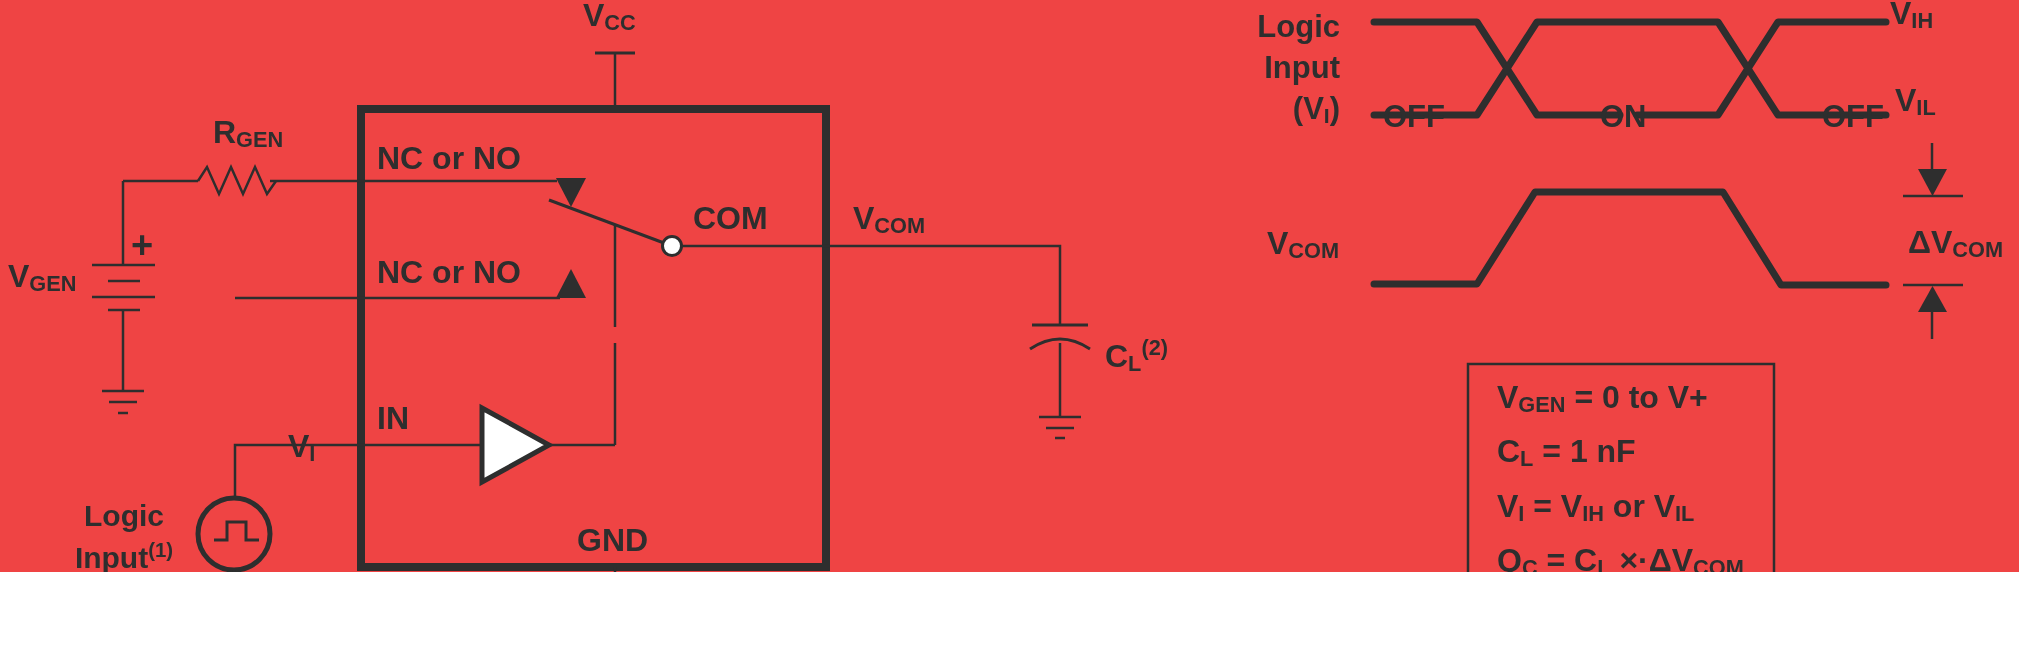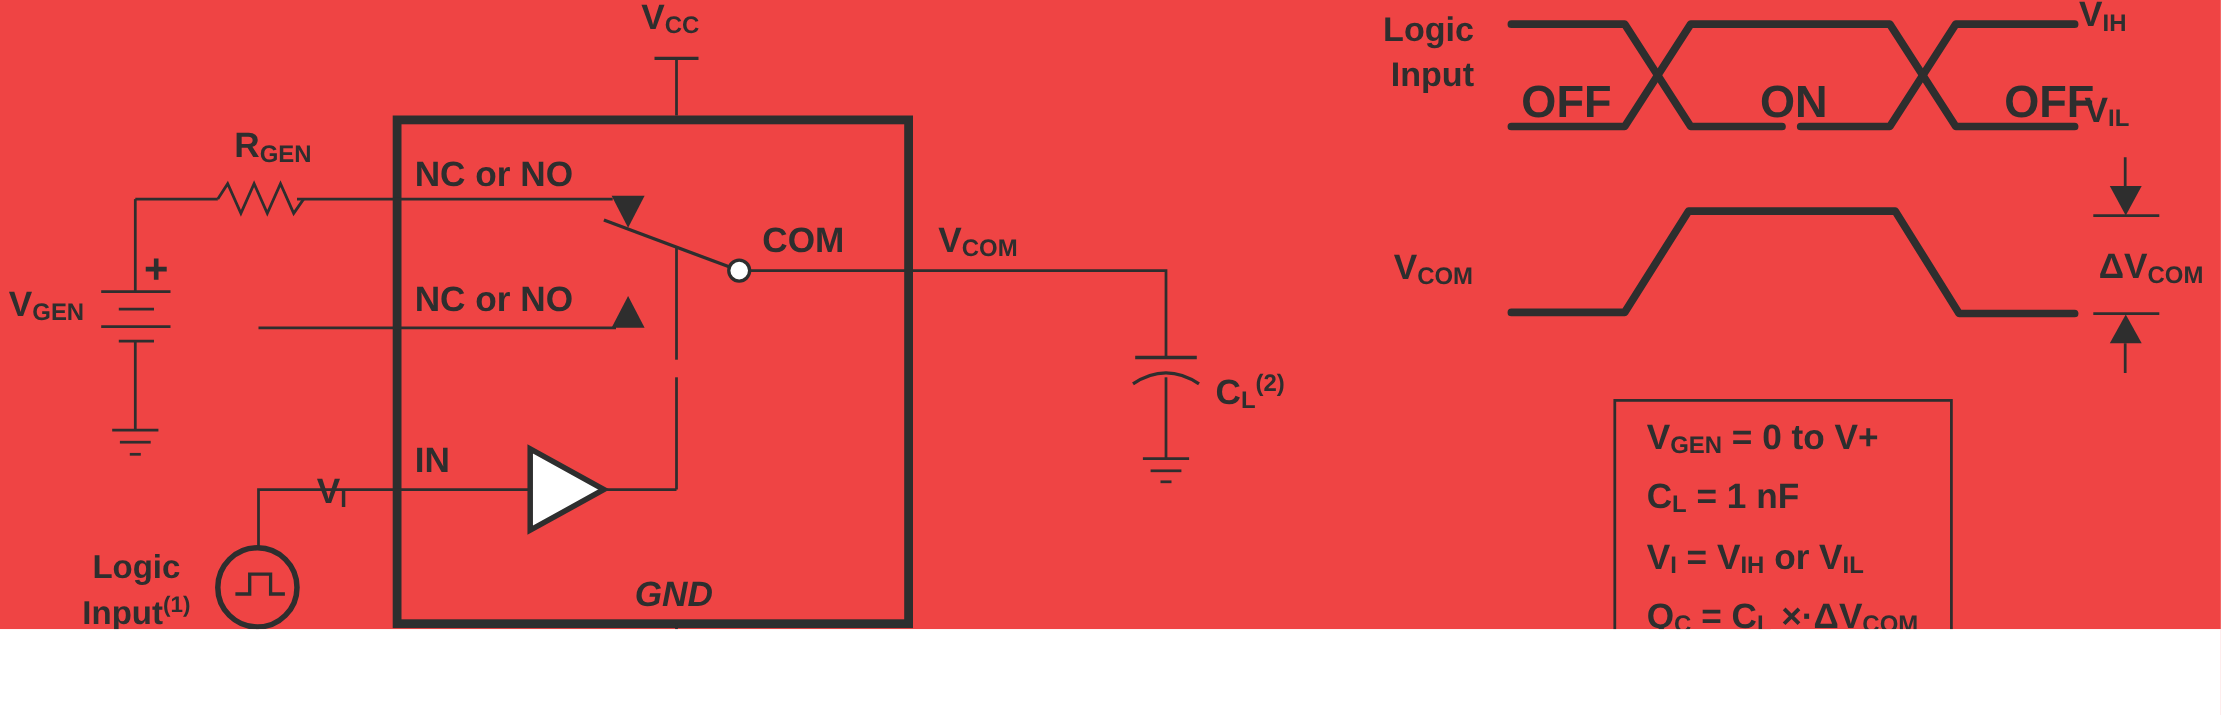--- a/index.html
+++ b/index.html
@@ -12,21 +12,21 @@
   }
   svg.layer { position:absolute; left:0; top:0; }
   .lbl {
     position:absolute; font-weight:bold; line-height:1;
     white-space:nowrap; font-size:32px; color:var(--ink);
   }
   .sb { font-size:0.68em; vertical-align:-0.18em; letter-spacing:0; }
   .sp { font-size:0.68em; vertical-align:0.55em; }
   .legend-block { text-align:right; line-height:41px; font-size:31px; }
   .src-block { text-align:center; line-height:35px; font-size:30px; }
-  .state { font-size:41px; }
+  .state { font-size:31px;margin-top:29px; }
   .cond-lines { position:absolute; left:1497px; top:374px; font-size:32px;
                 font-weight:bold; line-height:47.5px; }
   .cond-line { white-space:nowrap; }
 </style>
 </head>
 <body>
 
 <div id="stage">
 
   <svg class="layer" width="2019" height="650" viewBox="0 0 2019 650">
@@ -115,30 +115,31 @@
   <div class="lbl" style="left:213px; top:116px;"><span>R</span><span class="sb">GEN</span></div>
   <div class="lbl" style="left:8px;   top:260px;"><span>V</span><span class="sb">GEN</span></div>
   <div class="lbl" style="left:131px; top:226px; font-size:38px;">+</div>
   <div class="lbl" style="left:377px; top:142px;">NC or NO</div>
   <div class="lbl" style="left:377px; top:256px;">NC or NO</div>
   <div class="lbl" style="left:693px; top:202px;">COM</div>
   <div class="lbl" style="left:853px; top:202px;"><span>V</span><span class="sb">COM</span></div>
   <div class="lbl" style="left:1105px; top:314px;margin-top:23px;"><span>C</span><span class="sb">L</span><span class="sp">(2)</span></div>
   <div class="lbl" style="left:288px; top:387px;margin-top:43px;"><span>V</span><span class="sb">I</span></div>
   <div class="lbl" style="left:377px; top:402px;">IN</div>
-  <div class="lbl" style="left:577px; top:524px;font-style:italic;">GND</div>
+  <div class="lbl" style="left:577px; top:524px;">GND</div>
 
   <div class="lbl src-block" style="left:50px; top:498px; width:148px;">
     <div>Logic</div>
     <div><span>Input</span><span class="sp">(1)</span></div>
   </div>
 
   <div class="lbl legend-block" style="left:1210px; top:6px; width:130px;">
     <div>Logic</div>
     <div>Input</div>
+    <div><span>(V</span><span class="sb">I</span><span>)</span></div>
   </div>
 
   <div class="lbl state" style="left:1383px; top:72px;">OFF</div>
   <div class="lbl state" style="left:1600px; top:72px;">ON</div>
   <div class="lbl state" style="left:1822px; top:72px;">OFF</div>
 
   <div class="lbl" style="left:1890px; top:-3px;"><span>V</span><span class="sb">IH</span></div>
   <div class="lbl" style="left:1895px; top:84px;"><span>V</span><span class="sb">IL</span></div>
   <div class="lbl" style="left:1267px; top:227px;"><span>V</span><span class="sb">COM</span></div>
   <div class="lbl" style="left:1908px; top:226px;"><span>ΔV</span><span class="sb">COM</span></div>

